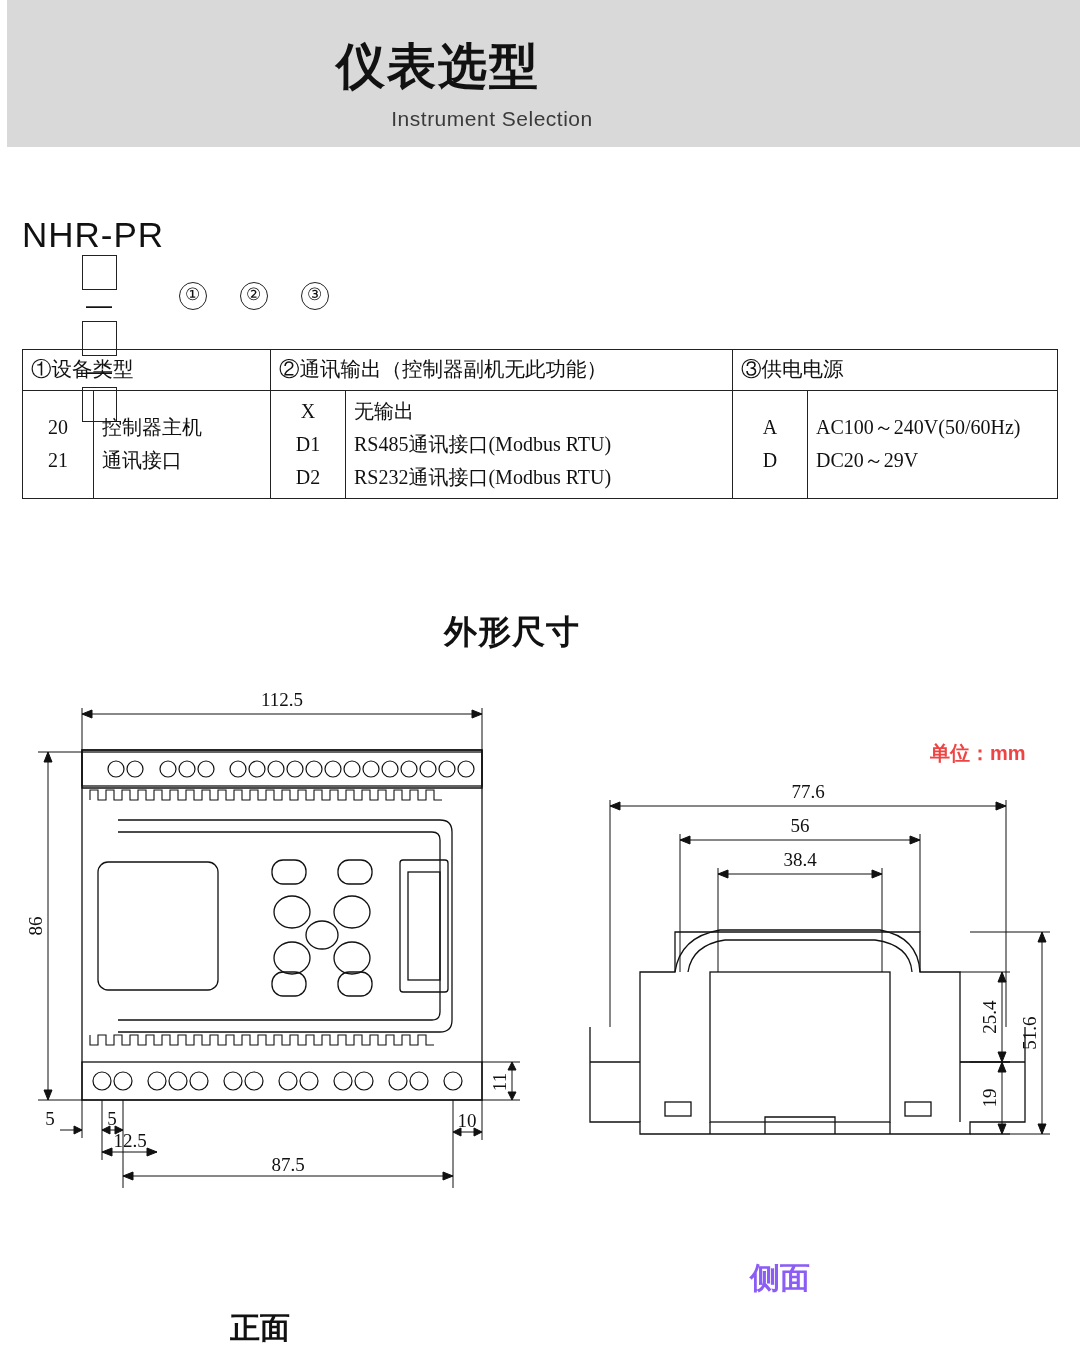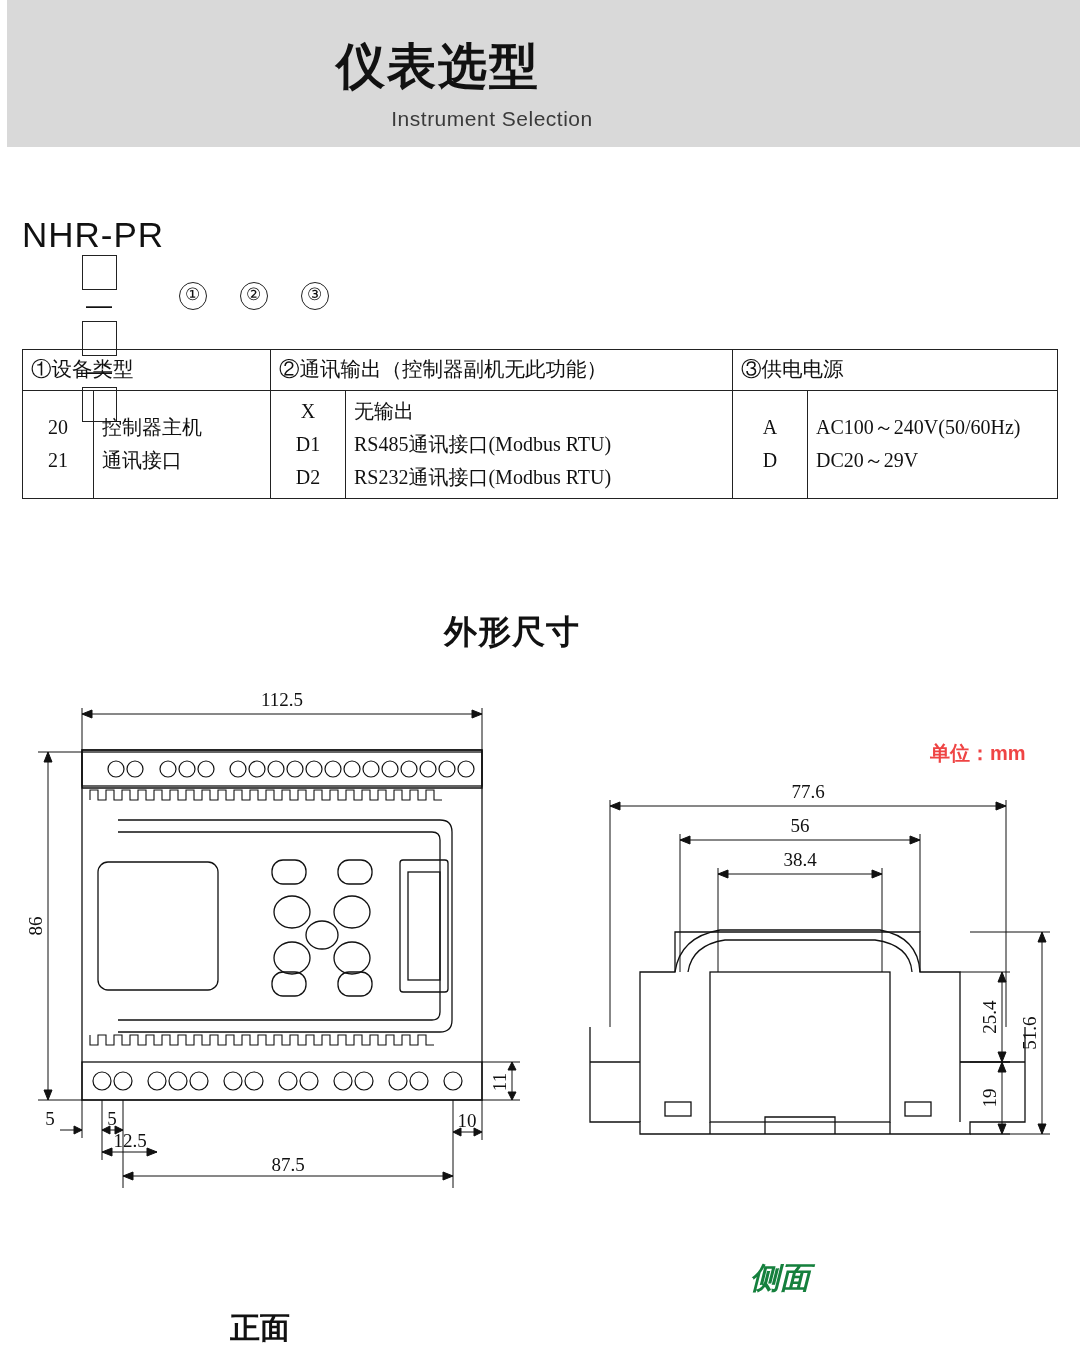--- a/index.html
+++ b/index.html
@@ -94,21 +94,21 @@
   .unit-label {
     position:absolute; left:930px; top:740px;
     font-size:20px; font-weight:bold; color:#ef4444;
   }
   .cap-front {
     position:absolute; left:160px; top:1308px; width:200px;
     text-align:center; font-size:30px; font-weight:bold; color:#111;
   }
   .cap-side {
     position:absolute; left:680px; top:1258px; width:200px;
-    text-align:center; font-size:30px; font-weight:bold; color:#15803d;font-style:italic;
+    text-align:center; font-size:30px; font-weight:bold; color:#8b5cf6;
   }
 
   svg { display:block; }
   .drawing { position:absolute; }
   .dimtxt { font-family:"Liberation Serif", serif; font-size:19px; fill:#111; }
 </style>
 </head>
 <body>
 
 <div class="banner">

